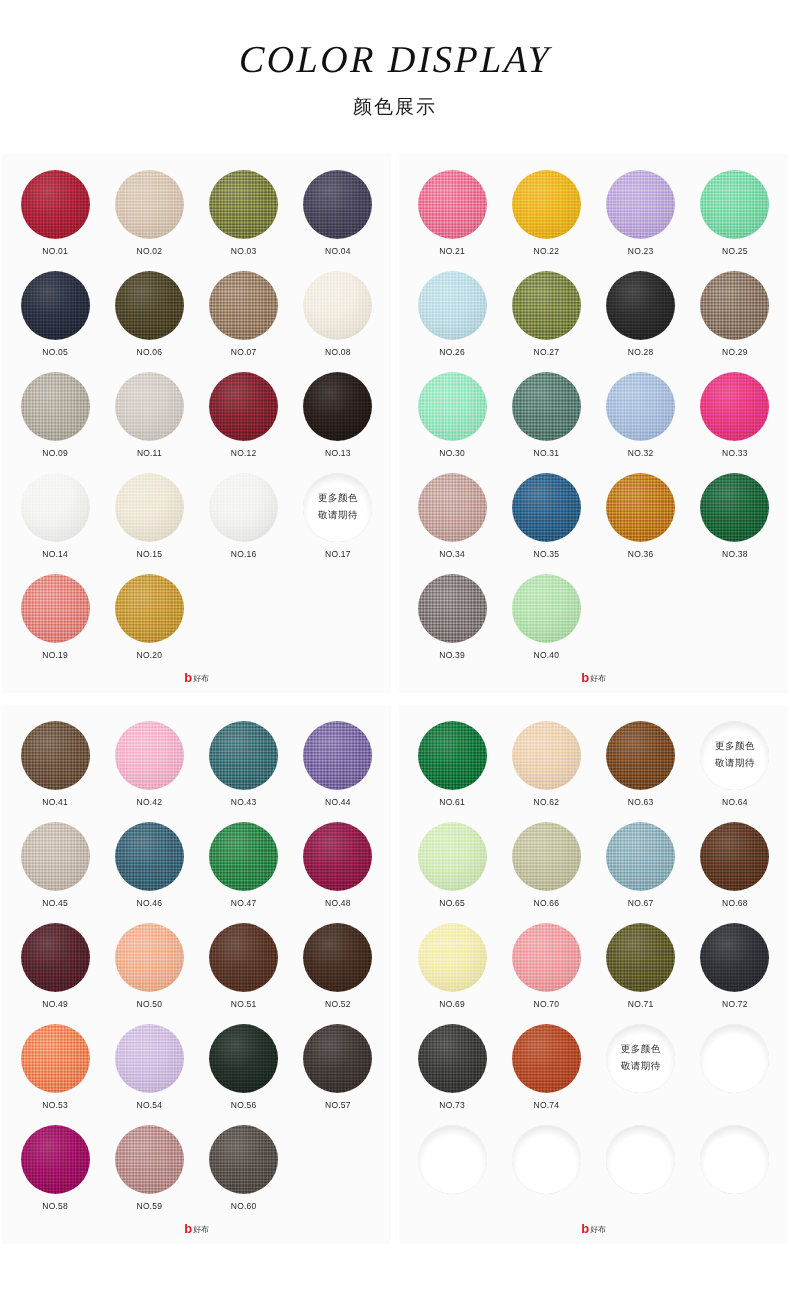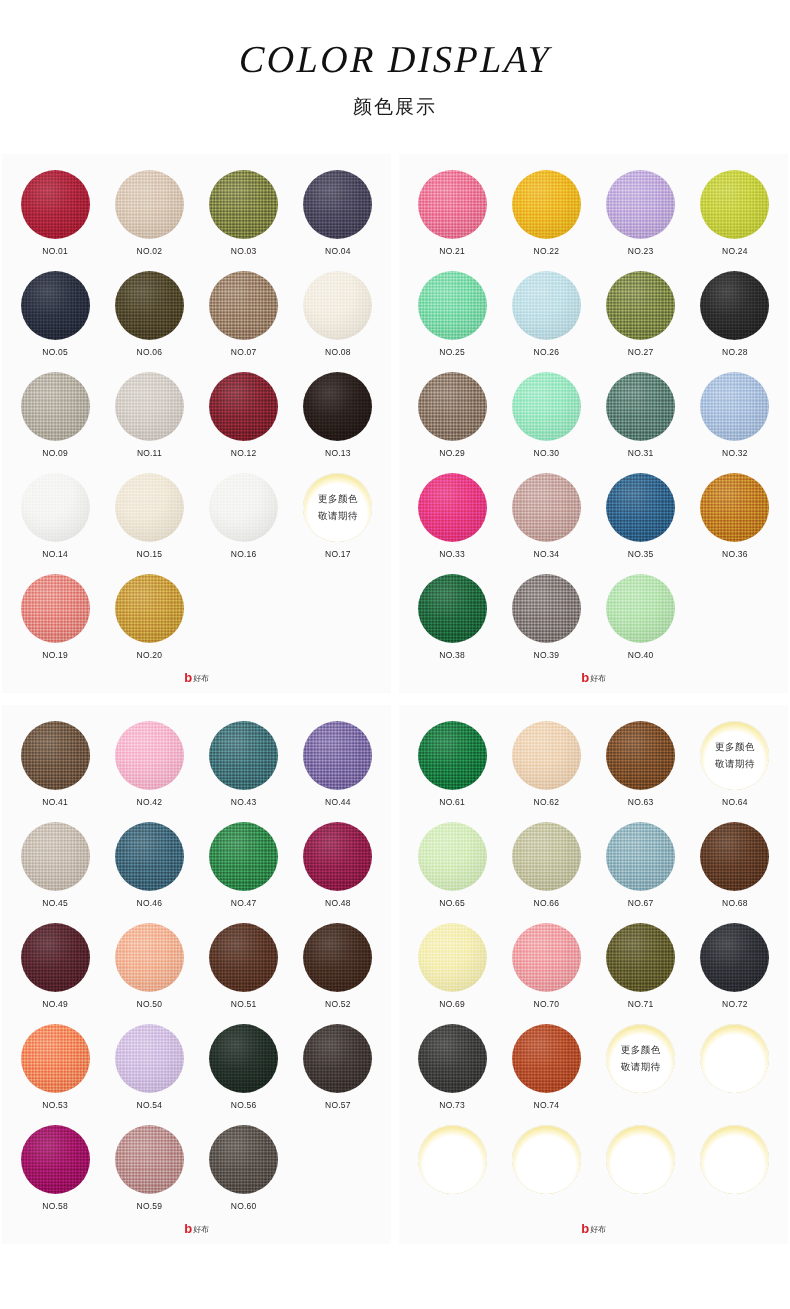--- a/index.html
+++ b/index.html
@@ -104,26 +104,27 @@
       radial-gradient(circle at 38% 30%,
         rgba(255,255,255,0.16) 0%,
         rgba(255,255,255,0.04) 38%,
         rgba(0,0,0,0.05) 72%,
         rgba(0,0,0,0.14) 100%);
   }
 
   
   .swatch.placeholder,
   .swatch.empty {
-    background-color: #fde047;
+    background-color: #e5e5e5;
     background-image: none;
     box-shadow:
       inset 0 0 0 1px #f0f0f0,
       inset 0 -5px 9px -4px rgba(0,0,0,0.13),
       inset 0 5px 9px -5px rgba(0,0,0,0.06);
+    font-family: Liberation Serif, serif;
   }
   .swatch.placeholder::before,
   .swatch.empty::before { display: none; }
   .swatch.placeholder::after,
   .swatch.empty::after {
     background: radial-gradient(circle at 50% 58%,
       rgba(255,255,255,1) 55%,
       rgba(0,0,0,0.035) 88%,
       rgba(0,0,0,0.07) 100%);
   }
@@ -281,24 +282,20 @@
           </div>
           <div class="cell">
             <div class="swatch" style="background-color: rgb(237, 181, 33);"></div>
             <div class="label">NO.22</div>
           </div>
           <div class="cell">
             <div class="swatch" style="background-color: rgb(192, 170, 220);"></div>
             <div class="label">NO.23</div>
           </div>
           <div class="cell">
-            <div class="swatch" style="background-color: rgb(197, 207, 60);"></div>
-            <div class="label">NO.24</div>
-          </div>
-          <div class="cell">
             <div class="swatch" style="background-color: rgb(123, 218, 168);"></div>
             <div class="label">NO.25</div>
           </div>
           <div class="cell">
             <div class="swatch" style="background-color: rgb(191, 223, 231);"></div>
             <div class="label">NO.26</div>
           </div>
           <div class="cell">
             <div class="swatch" style="background-color: rgb(123, 133, 69);"></div>
             <div class="label">NO.27</div>

